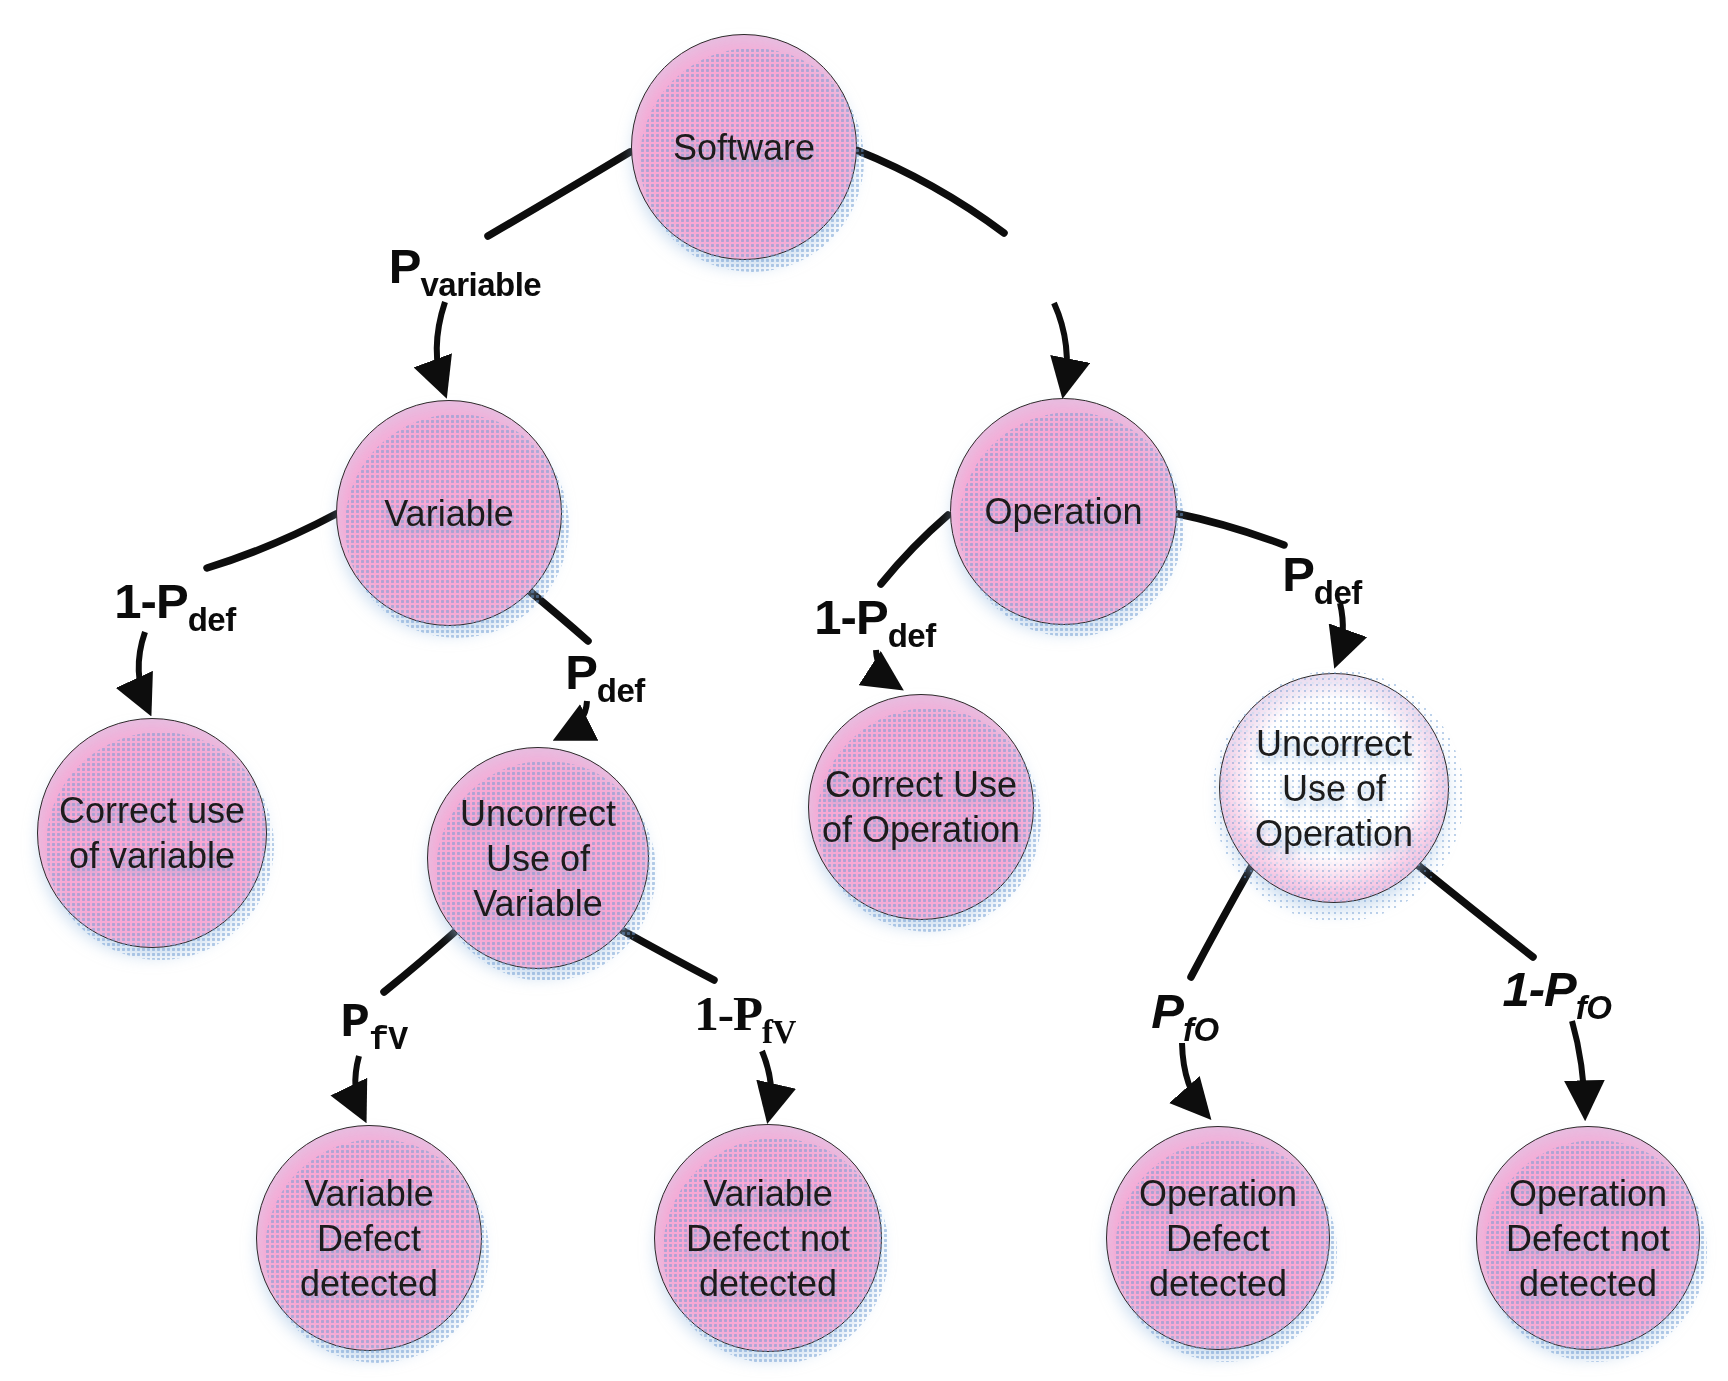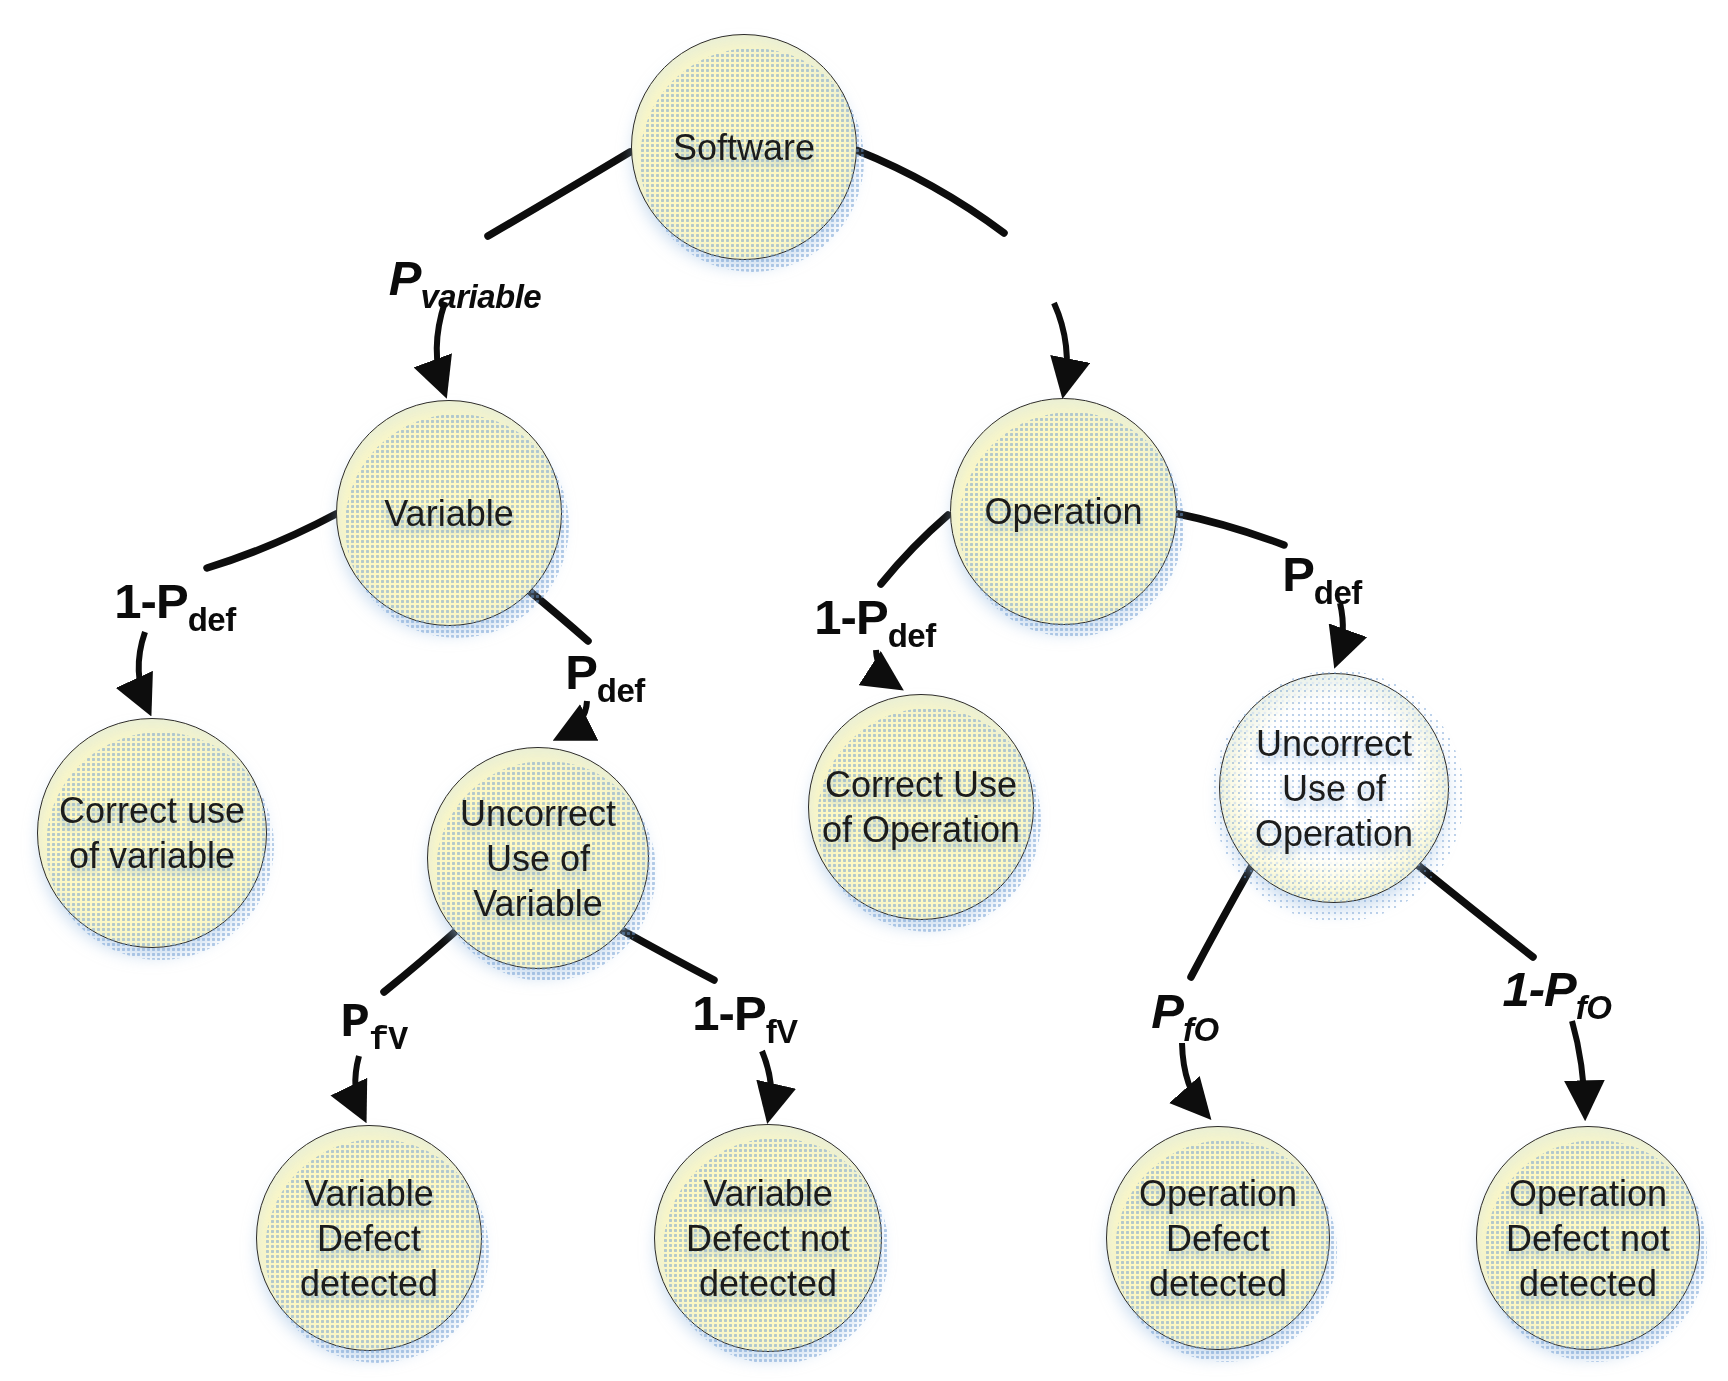--- a/index.html
+++ b/index.html
@@ -29,21 +29,21 @@
   .edge-arrow {
     fill: none;
     stroke: #0d0d0d;
     stroke-width: 6;
     stroke-linecap: butt;
   }
   .node {
     position: absolute;
     border: 1.6px solid #2b2b2b;
     border-radius: 50%;
-    background: #fef9c3;
+    background: #f9a8d4;
     box-shadow: 0 10px 16px -2px rgba(158,192,226,0.55),
                 inset 0 12px 20px rgba(202,224,244,0.38),
                 inset 0 -6px 14px rgba(210,228,245,0.28);
     display: flex;
     align-items: center;
     justify-content: center;
     text-align: center;
     z-index: 1;
   }
   .node::before {
@@ -189,38 +189,38 @@
 Defect
 detected</span>
   </div>
 
   <div class="node" style="left:1476px; top:1126px; width:222px; height:222px;">
     <span class="node-label">Operation
 Defect not
 detected</span>
   </div>
 
-  <div class="elabel" style="left:465px; top:278px;font-style:italic;">
+  <div class="elabel" style="left:465px; top:266px;">
     <span class="pre">P</span><span class="sub">variable</span>
   </div>
 
 
   <div class="elabel" style="left:175px; top:601px;">
     <span class="pre">1-P</span><span class="sub">def</span>
   </div>
 
   <div class="elabel" style="left:605px; top:672px;">
     <span class="pre">P</span><span class="sub">def</span>
   </div>
 
   <div class="elabel" style="left:374px; top:1023px;font-family:Liberation Mono, monospace;">
     <span class="pre">P</span><span class="sub">fV</span>
   </div>
 
-  <div class="elabel" style="left:745px; top:1013px;">
+  <div class="elabel" style="left:745px; top:1013px;font-family:Liberation Serif, serif;">
     <span class="pre">1-P</span><span class="sub">fV</span>
   </div>
 
   <div class="elabel" style="left:875px; top:617px;">
     <span class="pre">1-P</span><span class="sub">def</span>
   </div>
 
   <div class="elabel" style="left:1322px; top:574px;">
     <span class="pre">P</span><span class="sub">def</span>
   </div>

